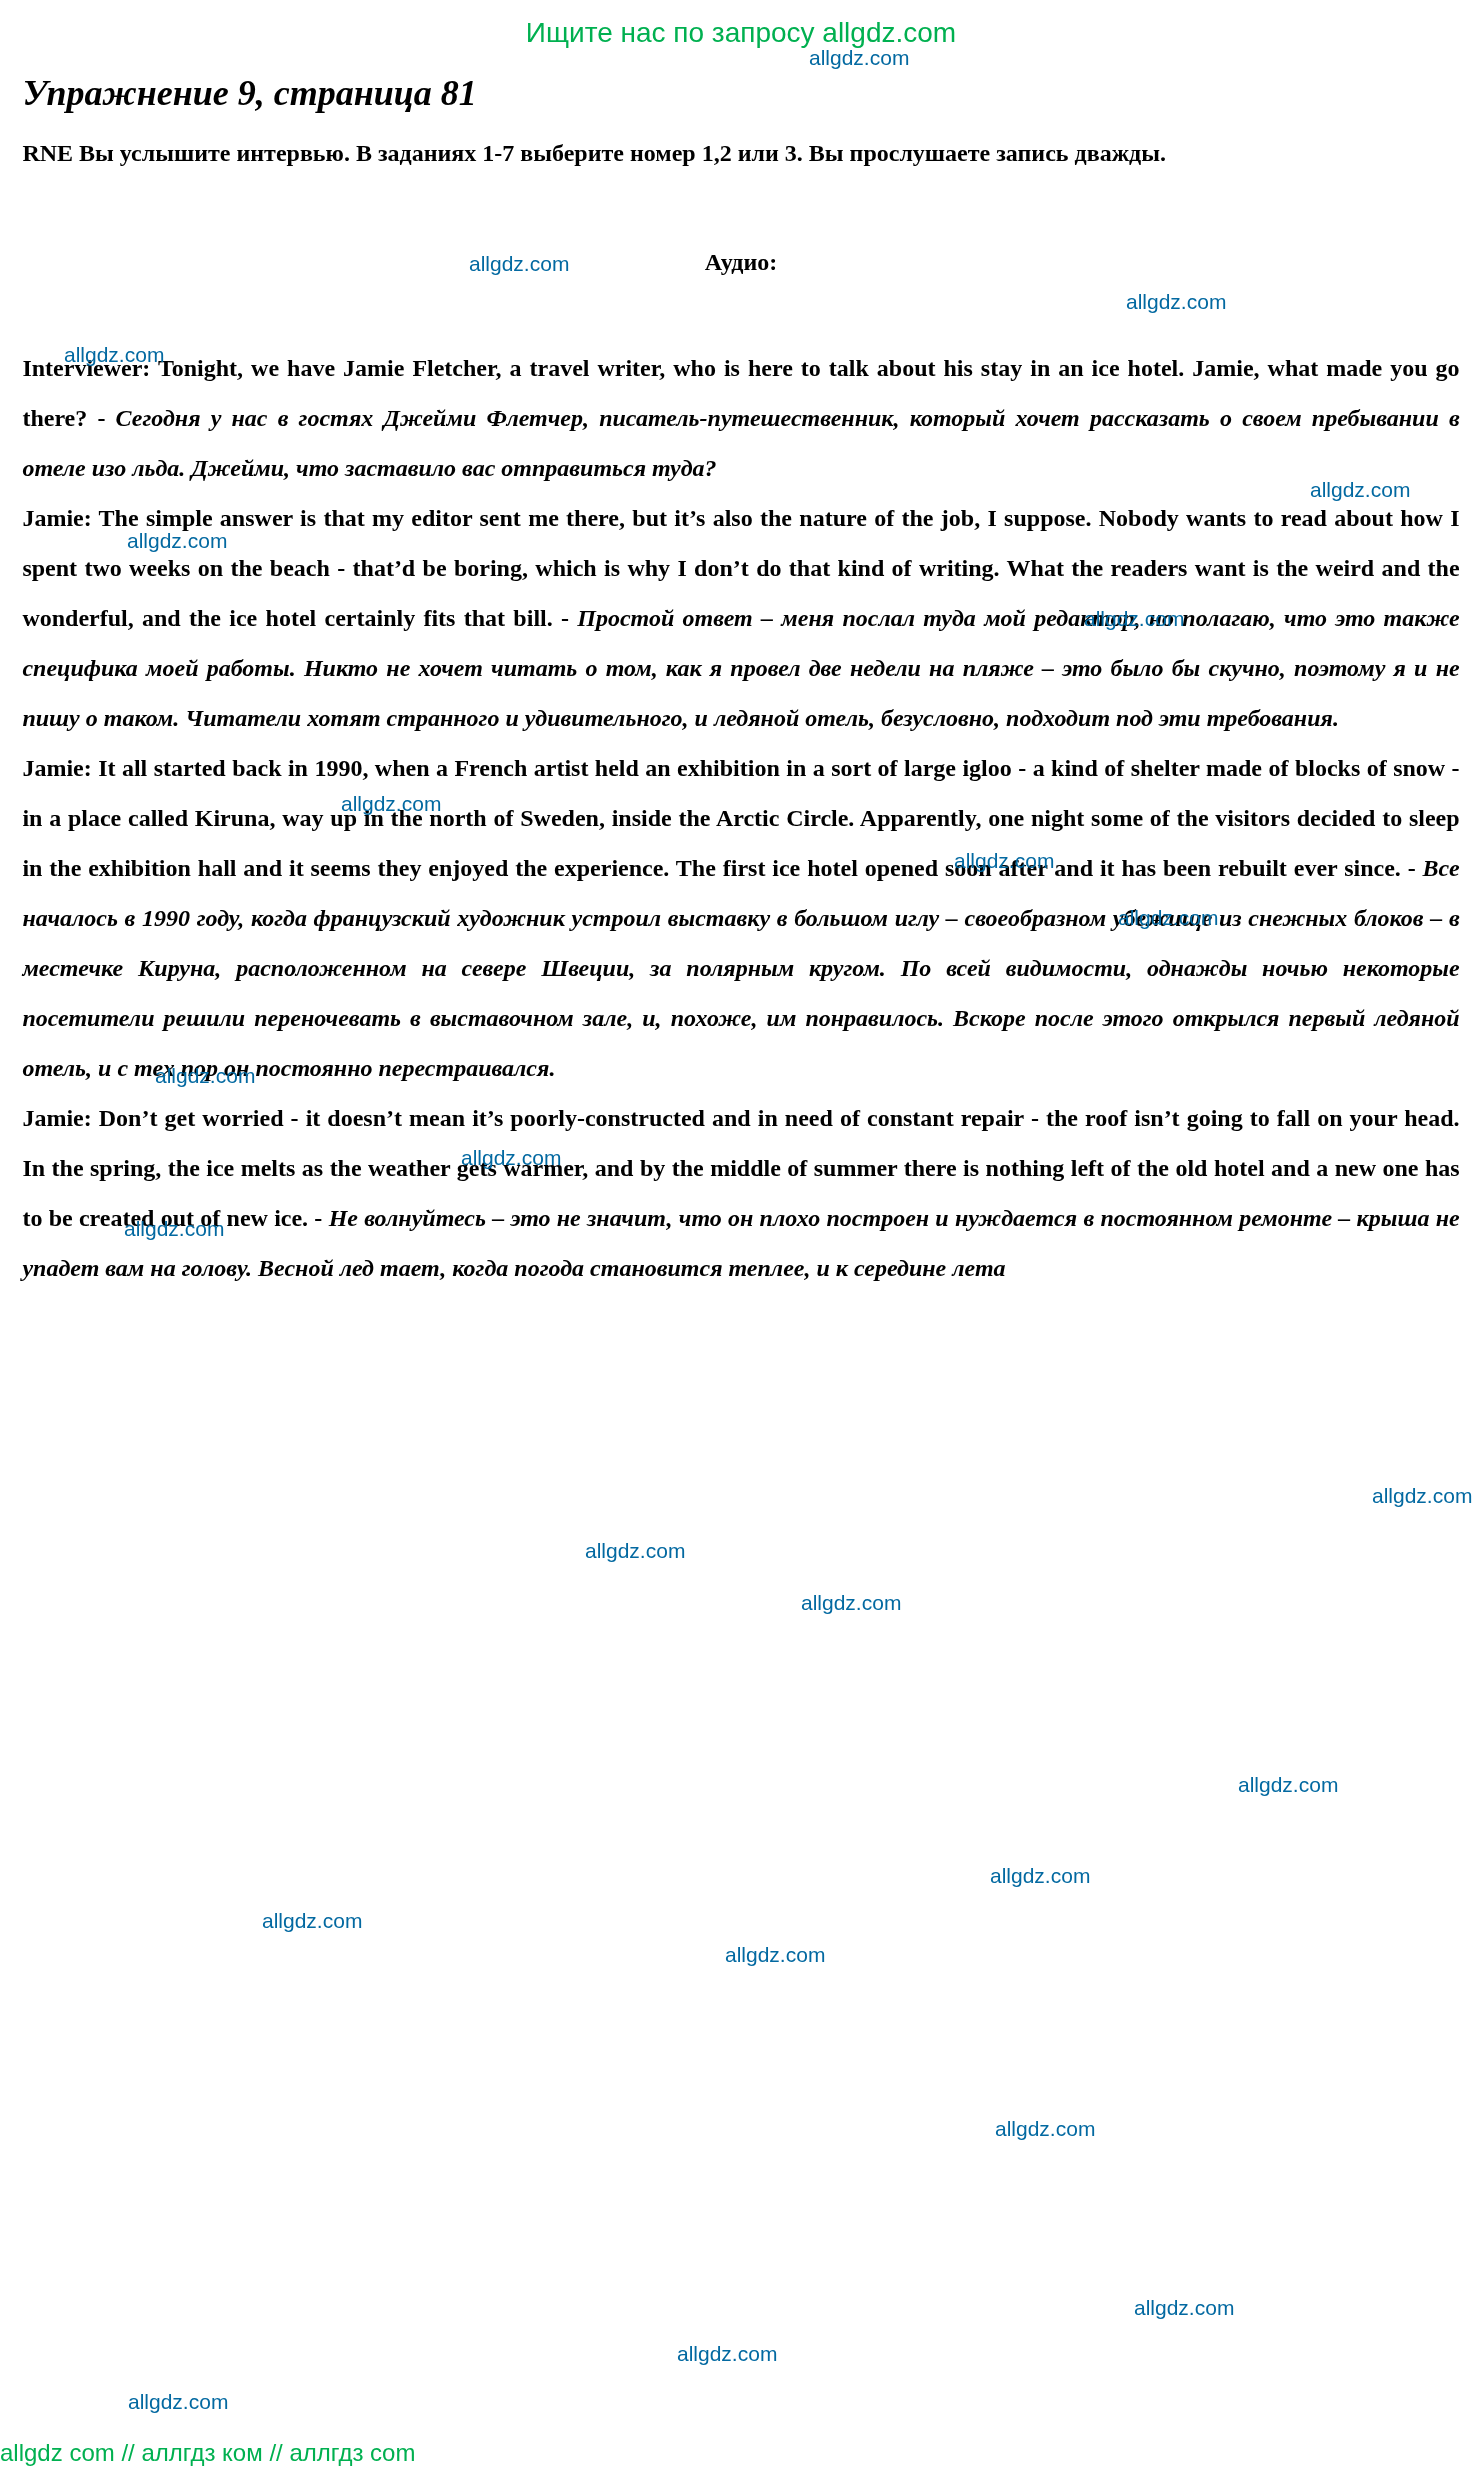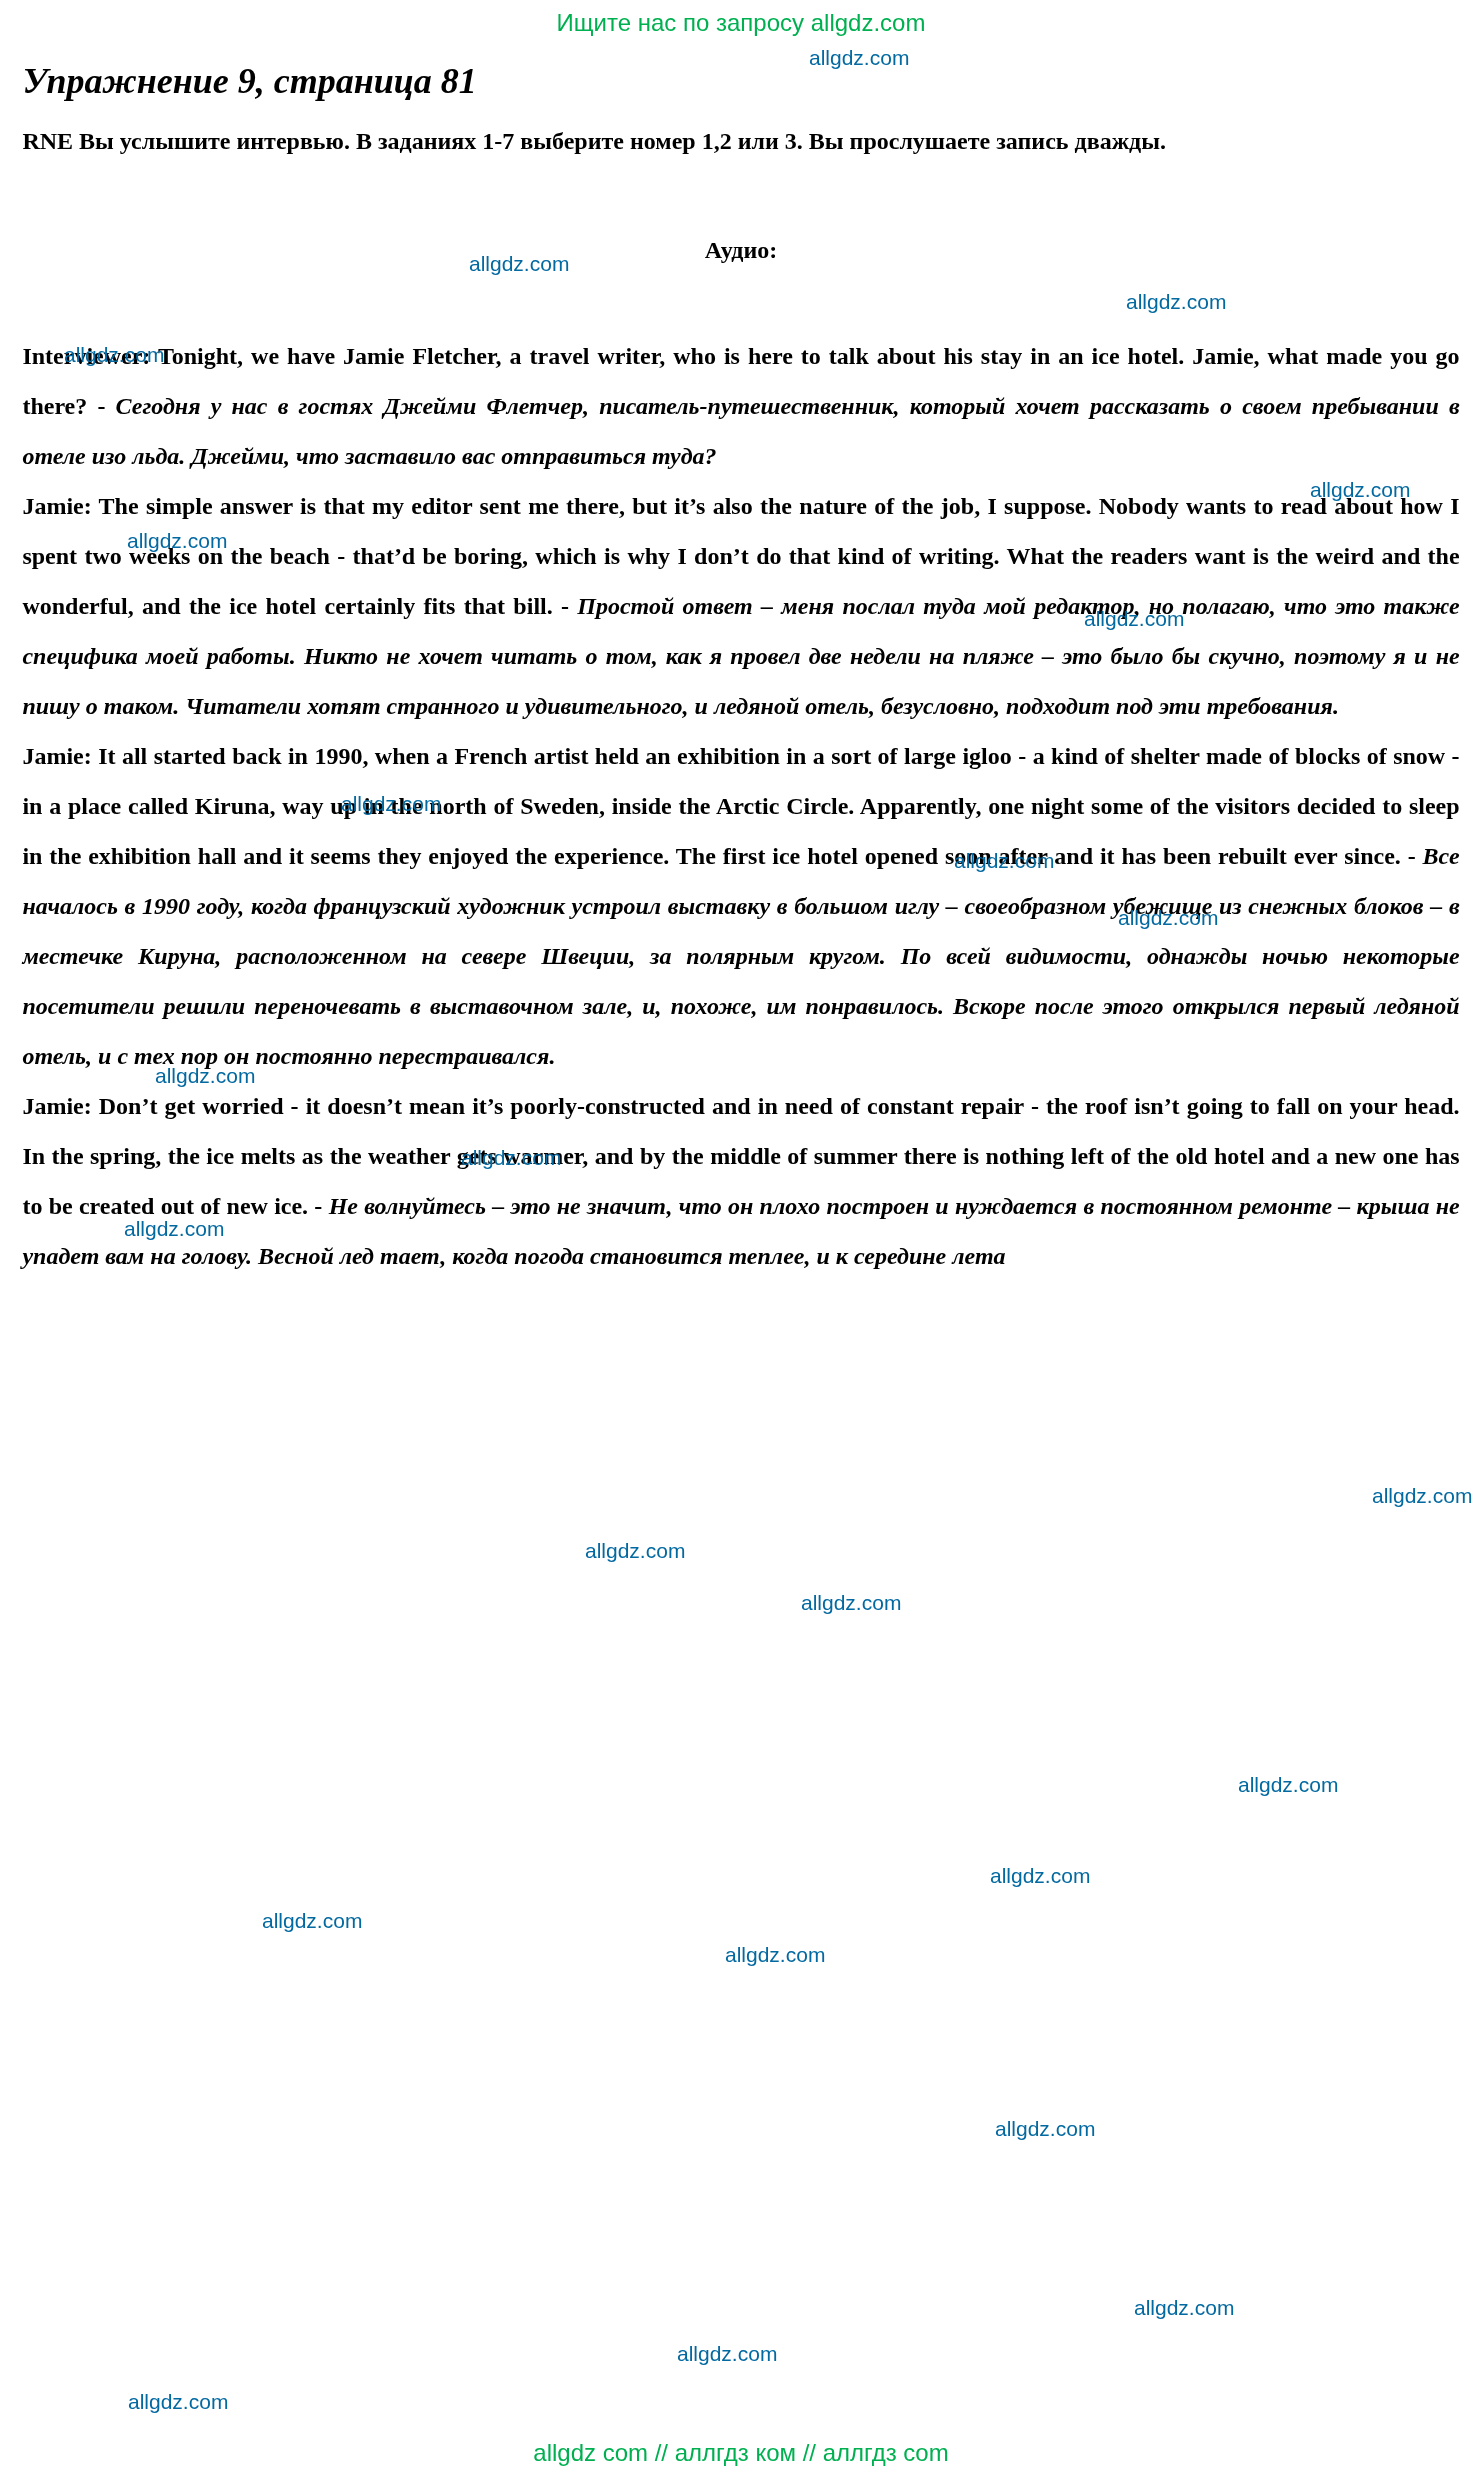--- a/index.html
+++ b/index.html
@@ -7,24 +7,24 @@
   .page {
     position: relative;
     width: 1482px;
     height: 2475px;
     overflow: hidden;
     background: #ffffff;
     color: #000000;
     font-family: "Liberation Serif", serif;
   }
   .banner {
-    padding-top: 9px;
+    padding-top: 17px;
     text-align: center;
     font-family: "Liberation Sans", sans-serif;
-    font-size: 24px;
+    font-size: 28px;
     color: #00b050;
   }
   .content { padding: 0 22.4px; }
   .heading {
     margin: 22.4px 0 11.2px 0;
     font-size: 36px;
     font-weight: 700;
     line-height: 45px;
     font-style: italic;
   }
@@ -42,21 +42,21 @@
     position: absolute;
     font-family: "Liberation Sans", sans-serif;
     font-size: 21px;
     color: #0369a1;
     white-space: nowrap;
     z-index: 2;
   }
   .footer {
     position: absolute;
     left: 0; right: 0; bottom: 8px;
-    text-align: center;
+    text-align: left;
     font-family: "Liberation Sans", sans-serif;
     font-size: 24px;
     color: #00b050;
   }
 </style>
 </head>
 <body>
 
 <div class="page">
 

